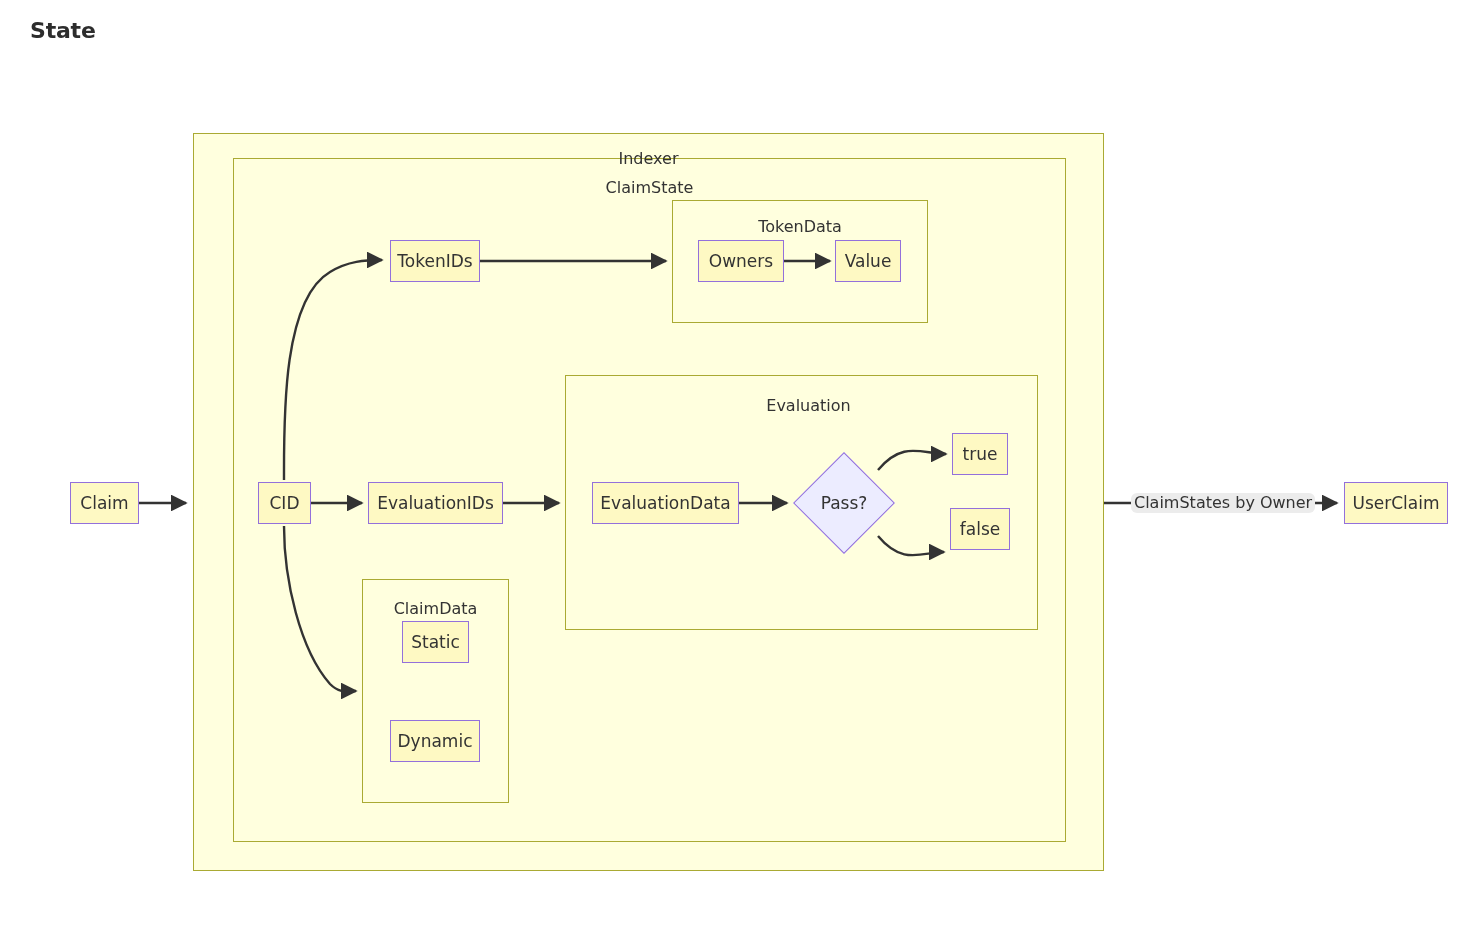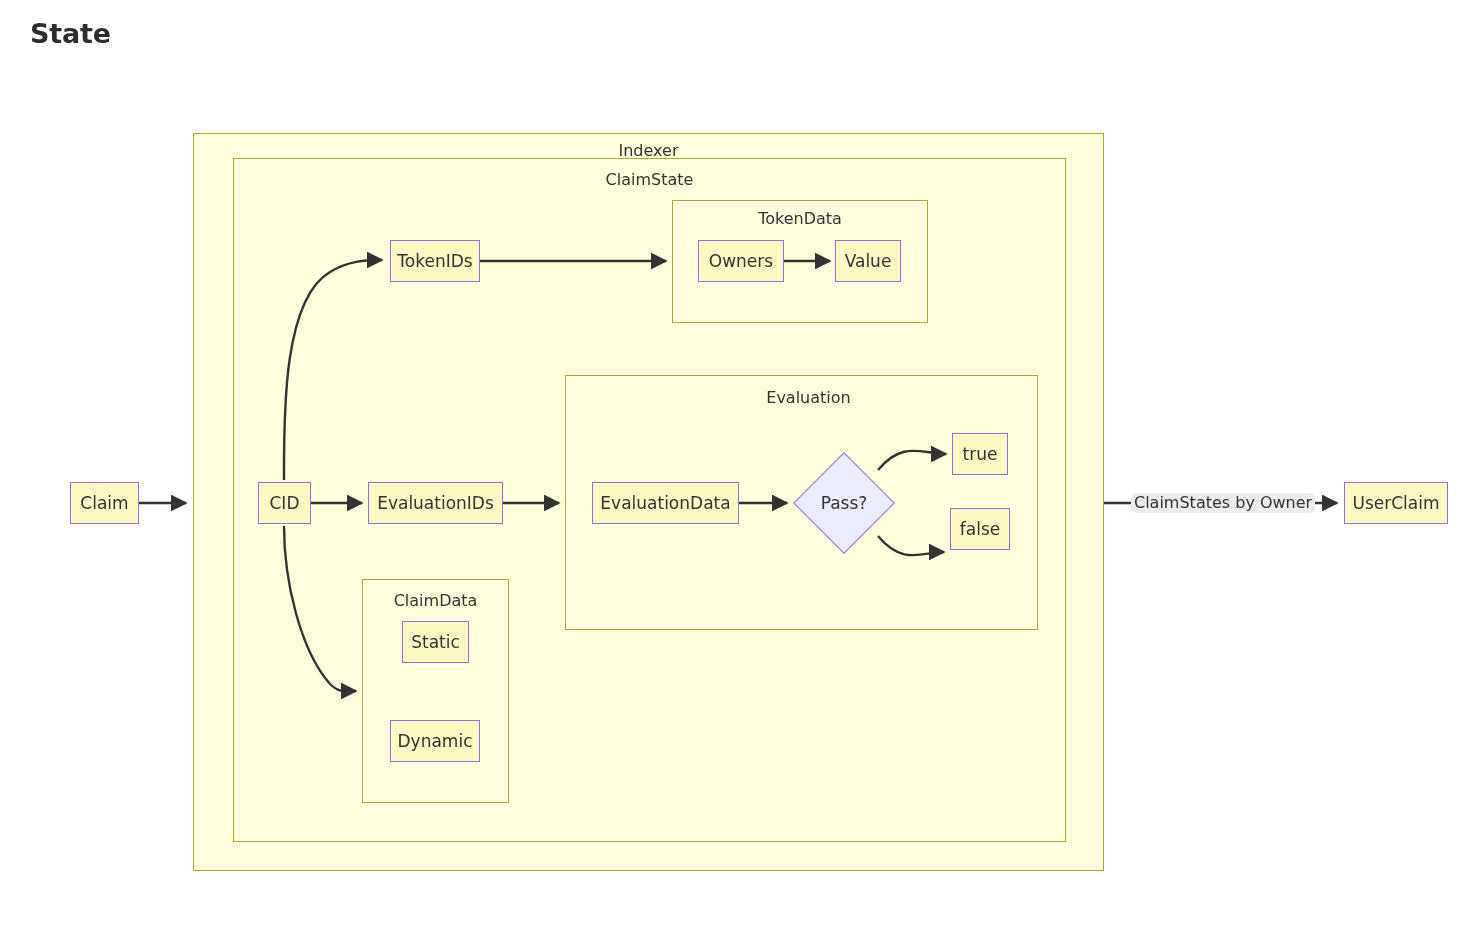--- a/index.html
+++ b/index.html
@@ -17,21 +17,21 @@
   }
   #page-root {
     position: relative;
     width: 1474px;
     height: 926px;
   }
   .page-title {
     position: absolute;
     left: 30px;
     top: 18px;
-    font-size: 27px;
+    font-size: 22px;
     font-weight: bold;
     color: #2d2d2d;
     letter-spacing: -0.2px;
     line-height: 1.2;
   }
   
   #diagram {
     position: absolute;
     left: 0;
     top: 0;
@@ -53,20 +53,21 @@
     border: 1.4px solid #aaaa33;
     box-sizing: border-box;
   }
   .cluster-label {
     position: absolute;
     font-size: 16px;
     color: #333333;
     white-space: nowrap;
     text-align: center;
     line-height: 1;
+    margin-top: 8px;
   }
   
   .node {
     position: absolute;
     background: #ececff;
     border: 1.4px solid #9370db;
     box-sizing: border-box;
     display: flex;
     align-items: center;
     justify-content: center;

